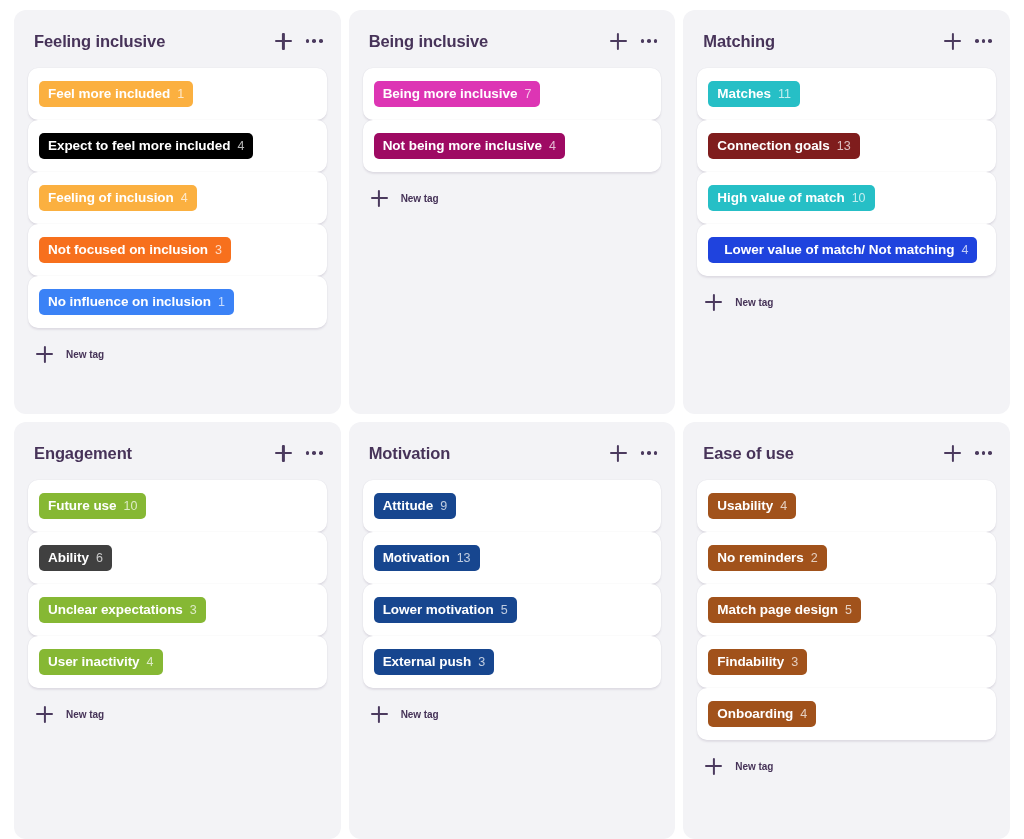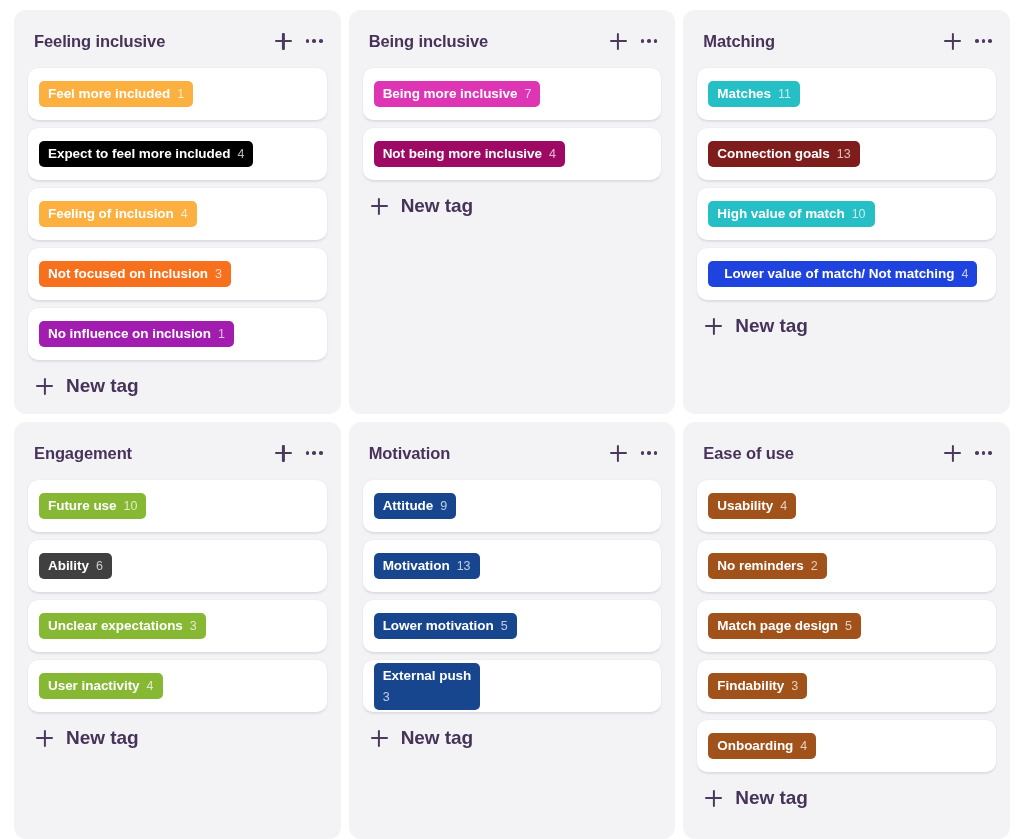--- a/index.html
+++ b/index.html
@@ -102,21 +102,20 @@
     width: 3.6px;
     height: 3.6px;
     border-radius: 50%;
     background: #4b3a5e;
     display: block;
   }
 
   .card-list {
     display: flex;
     flex-direction: column;
-    gap: 8px;
     flex: 0 0 auto;
   }
 
   .tag-card {
     background: #ffffff;
     border-radius: 10px;
     height: 52px;
     display: flex;
     align-items: center;
     padding: 0 11px;
@@ -160,21 +159,21 @@
     align-items: center;
     gap: 13px;
     height: 48px;
     padding-left: 8px;
     margin-top: 2px;
     cursor: pointer;
     flex: 0 0 auto;
   }
 
   .new-tag-label {
-    font-size: 19px;
+    font-size: 10px;
     font-weight: bold;
     color: #463358;
     letter-spacing: -0.05px;
   }
 </style>
 </head>
 <body>
 
 <div class="board" id="board">
     <div class="column">
@@ -208,21 +207,21 @@
             <span class="tag-count">4</span>
           </div>
         </div>
         <div class="tag-card">
           <div class="tag-pill" style="background: rgb(247, 112, 29); align-items: flex-end;">
             <span class="tag-label">Not focused on inclusion</span>
             <span class="tag-count">3</span>
           </div>
         </div>
         <div class="tag-card">
-          <div class="tag-pill" style="background: #a21caf;">
+          <div class="tag-pill" style="background: #3b82f6;">
             <span class="tag-label">No influence on inclusion</span>
             <span class="tag-count">1</span>
           </div>
         </div>
       </div>
       <div class="new-tag-row">
         <span class="icon-plus"></span>
         <span class="new-tag-label">New tag</span>
       </div>
     </div>
@@ -368,21 +367,21 @@
             <span class="tag-count">13</span>
           </div>
         </div>
         <div class="tag-card">
           <div class="tag-pill" style="background: rgb(23, 70, 143);">
             <span class="tag-label">Lower motivation</span>
             <span class="tag-count">5</span>
           </div>
         </div>
         <div class="tag-card">
-          <div class="tag-pill" style="background: rgb(23, 70, 143); flex-direction: column;">
+          <div class="tag-pill" style="background: rgb(23, 70, 143);">
             <span class="tag-label">External push</span>
             <span class="tag-count">3</span>
           </div>
         </div>
       </div>
       <div class="new-tag-row">
         <span class="icon-plus"></span>
         <span class="new-tag-label">New tag</span>
       </div>
     </div>

